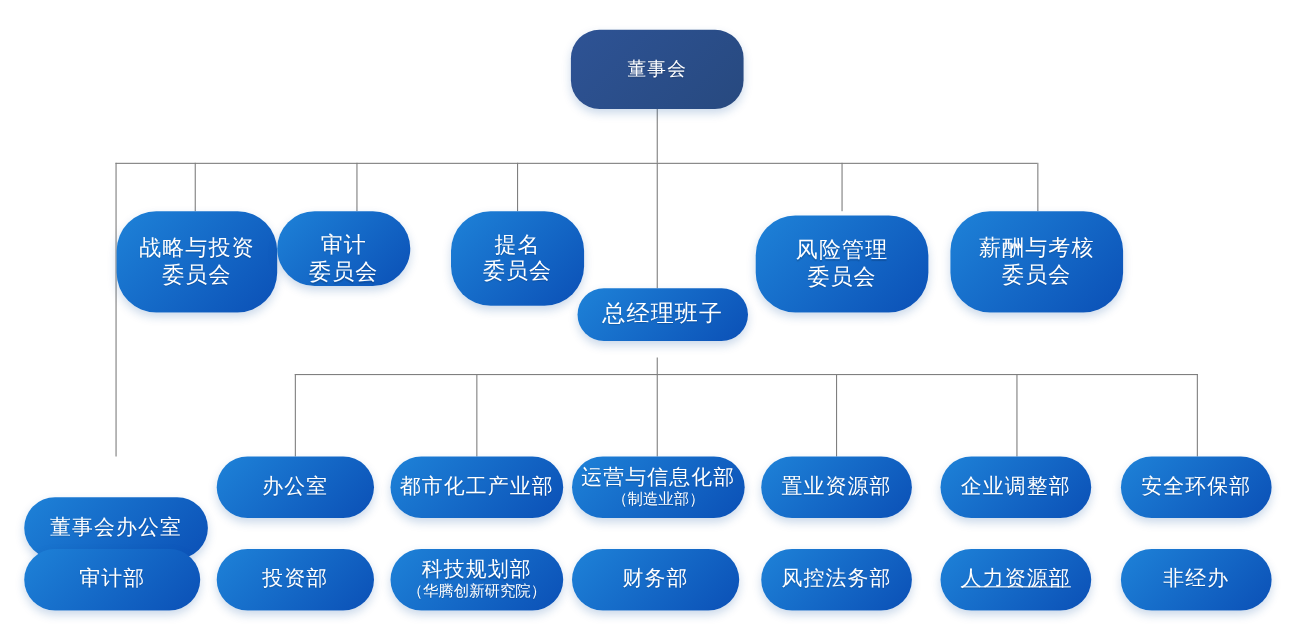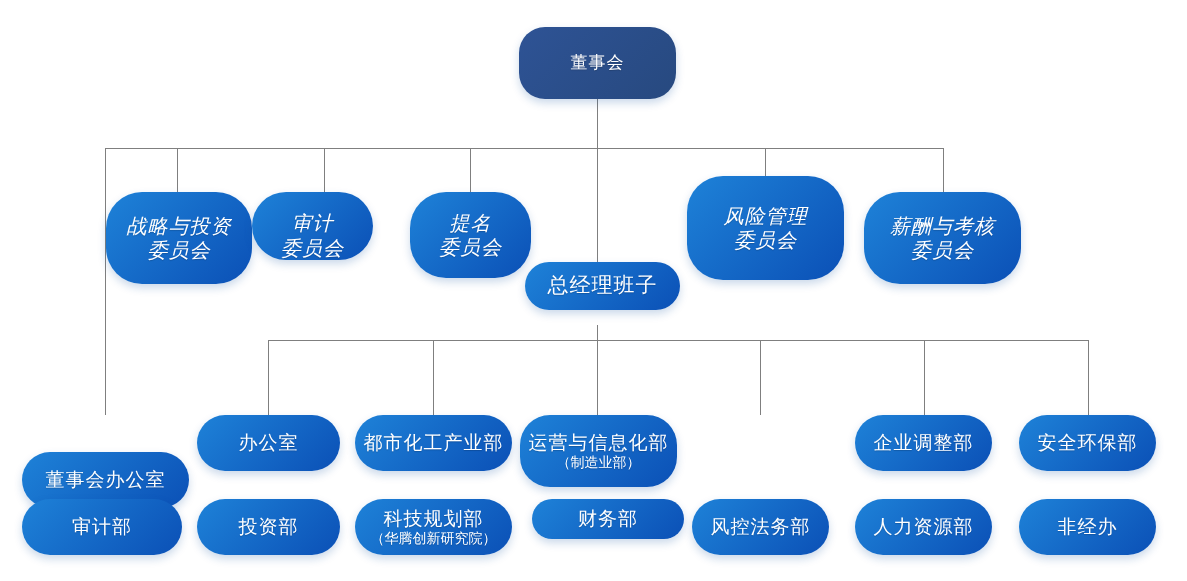--- a/index.html
+++ b/index.html
@@ -45,21 +45,21 @@
   .node.root {
     background: linear-gradient(135deg, #2e5395 0%, #27497f 100%);
     border-radius: 26px;
     font-size: 17px;
   }
   .node.committee,
   .node.gm,
   .node.dept {
     background: linear-gradient(135deg, #1e82d8 0%, #0b50b6 100%);
   }
-  .node.committee { font-size: 20px; border-radius: 36px; font-style: italic; }
+  .node.committee { font-size: 20px; border-radius: 36px; }
   .node.gm { font-size: 21px; border-radius: 32px; }
   .node.dept { font-size: 19px; border-radius: 30px; }
 
   .node .line1 { display: block; white-space: nowrap; }
   .node .line2 { display: block; white-space: nowrap; }
   .node.dept .line2 { font-size: 14px; letter-spacing: 0; }
 </style>
 </head>
 <body>
 
@@ -102,21 +102,21 @@
     <span class="line2">委员会</span>
   </div>
   <div class="node committee" style="left:252px; top:192px; width:121px; height:68px;justify-content:flex-end;">
     <span class="line1">审计</span>
     <span class="line2">委员会</span>
   </div>
   <div class="node committee" style="left:410px; top:192px; width:121px; height:86px;">
     <span class="line1">提名</span>
     <span class="line2">委员会</span>
   </div>
-  <div class="node committee" style="left:687px; top:176px; width:157px; height:104px;">
+  <div class="node committee" style="left:687px; top:196px; width:157px; height:88px;">
     <span class="line1">风险管理</span>
     <span class="line2">委员会</span>
   </div>
   <div class="node committee" style="left:864px; top:192px; width:157px; height:92px;">
     <span class="line1">薪酬与考核</span>
     <span class="line2">委员会</span>
   </div>
 
   <div class="node gm" style="left:525px; top:262px; width:155px; height:48px;">
     <span class="line1">总经理班子</span>
@@ -124,47 +124,50 @@
 
   <div class="node dept" style="left:22px; top:415px; width:167px; height:56px;margin-top:37px;">
     <span class="line1">董事会办公室</span>
   </div>
   <div class="node dept" style="left:355px; top:415px; width:157px; height:56px;">
     <span class="line1">都市化工产业部</span>
   </div>
   <div class="node dept" style="left:197px; top:415px; width:143px; height:56px;">
     <span class="line1">办公室</span>
   </div>
-  <div class="node dept" style="left:520px; top:415px; width:157px; height:72px;justify-content:center;">
+  <div class="node dept" style="left:520px; top:415px; width:157px; height:56px;justify-content:center;">
     <span class="line1">运营与信息化部</span>
     <span class="line2">（制造业部）</span>
+  </div>
+  <div class="node dept" style="left:692px; top:415px; width:137px; height:56px;">
+    <span class="line1">置业资源部</span>
   </div>
   <div class="node dept" style="left:855px; top:415px; width:137px; height:56px;">
     <span class="line1">企业调整部</span>
   </div>
   <div class="node dept" style="left:1019px; top:415px; width:137px; height:56px;">
     <span class="line1">安全环保部</span>
   </div>
 
   <div class="node dept" style="left:22px; top:499px; width:160px; height:56px;">
     <span class="line1">审计部</span>
   </div>
   <div class="node dept" style="left:197px; top:499px; width:143px; height:56px;">
     <span class="line1">投资部</span>
   </div>
   <div class="node dept" style="left:355px; top:499px; width:157px; height:56px;">
     <span class="line1">科技规划部</span>
     <span class="line2">（华腾创新研究院）</span>
   </div>
-  <div class="node dept" style="left:532px; top:499px; width:152px; height:40px;">
+  <div class="node dept" style="left:520px; top:499px; width:152px; height:56px;">
     <span class="line1">财务部</span>
   </div>
   <div class="node dept" style="left:692px; top:499px; width:137px; height:56px;">
     <span class="line1">风控法务部</span>
   </div>
-  <div class="node dept" style="left:855px; top:499px; width:137px; height:56px;">
+  <div class="node dept" style="left:855px; top:499px; width:137px; height:56px;text-decoration:underline;">
     <span class="line1">人力资源部</span>
   </div>
   <div class="node dept" style="left:1019px; top:499px; width:137px; height:56px;">
     <span class="line1">非经办</span>
   </div>
 
 </div>
 
 </body></html>

